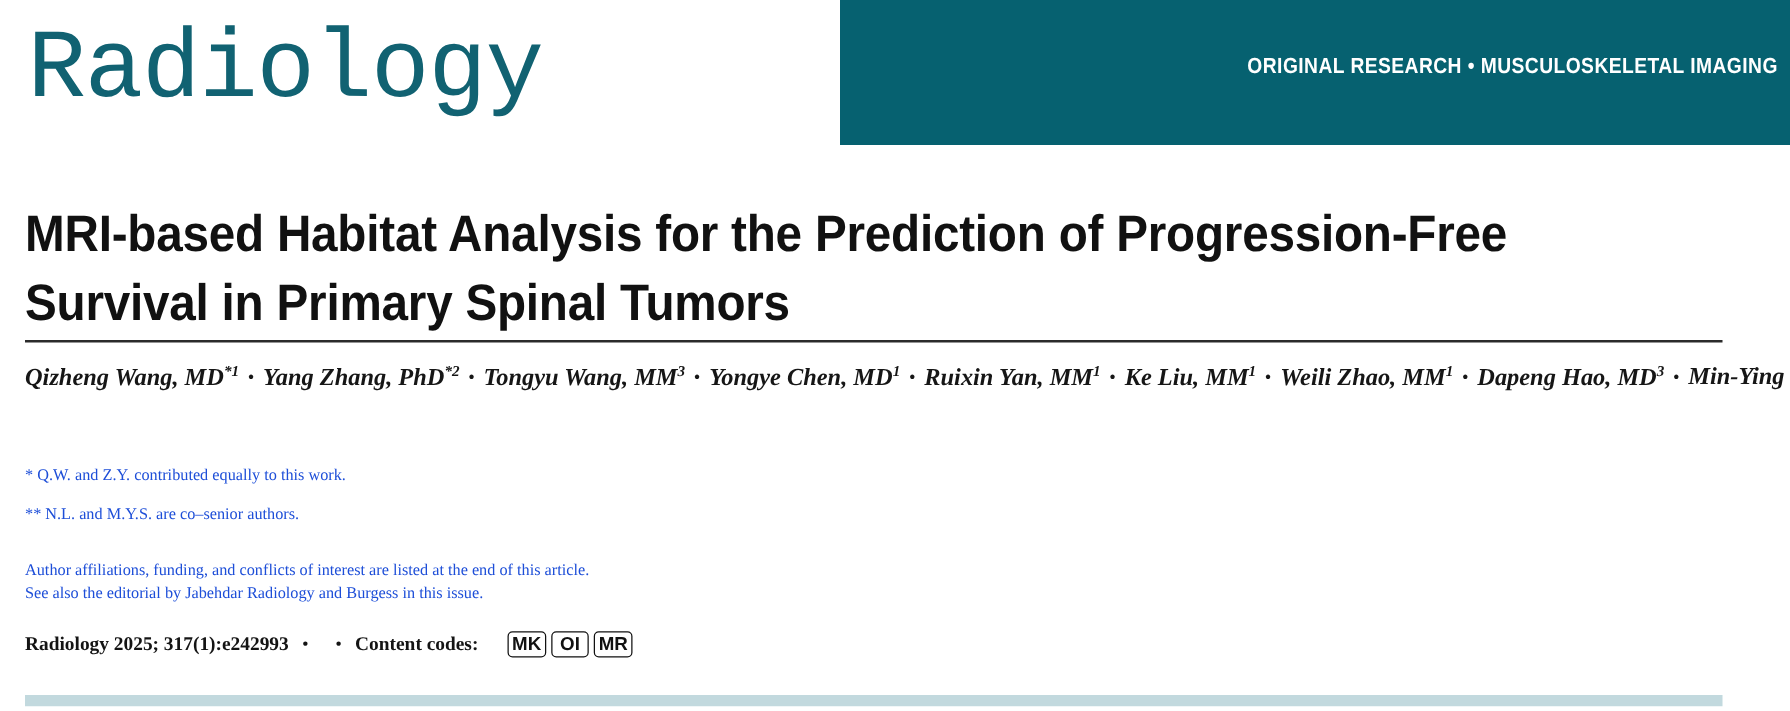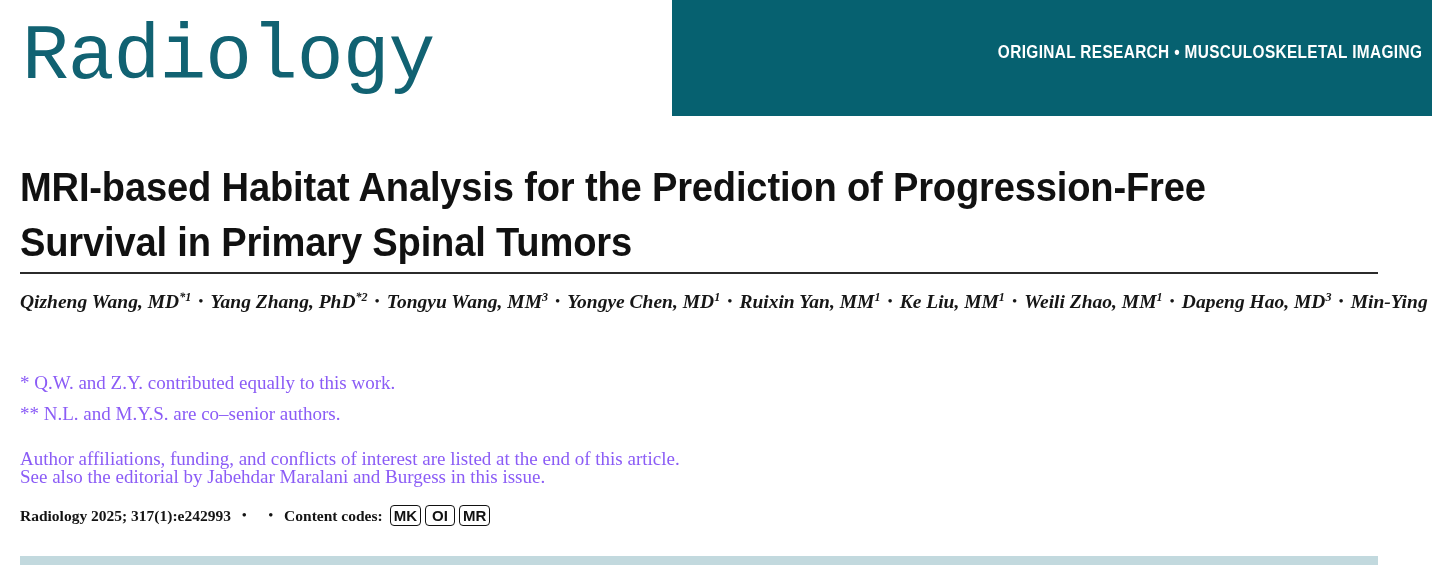--- a/index.html
+++ b/index.html
@@ -108,22 +108,22 @@
     font-size: 15px;
     position: relative;
     top: -2px;
   }
 
   
   .note-line {
     position: absolute;
     left: 20px;
     font-family: "Liberation Serif", serif;
-    font-size: 19px;
-    color: #8b5cf6;
+    font-size: 13px;
+    color: #1d4ed8;
     white-space: nowrap;
   }
   #note-equal       { top: 372px; }
   #note-cosenior    { top: 403px; }
   #note-affil       { top: 448px; }
   #note-editorial   { top: 466px; }
 
   
   #citation-line {
     position: absolute;
@@ -139,21 +139,21 @@
   }
   #citation-line .cite-sep {
     padding: 0 11px;
     font-size: 13px;
     position: relative;
     top: -1px;
   }
   #content-codes {
     display: inline-flex;
     align-items: center;
-    margin-left: 7px;
+    margin-left: 23px;
   }
   .content-code-badge {
     display: inline-flex;
     align-items: center;
     justify-content: center;
     min-width: 30px;
     height: 21px;
     padding: 0 3px;
     margin-right: 4px;
     border: 1.8px solid #111111;
@@ -178,21 +178,21 @@
 
 <h1 id="article-title">MRI-based Habitat Analysis for the Prediction of Progression-Free Survival in Primary Spinal Tumors</h1>
 
 <div id="rule-top" class="hrule-dark"></div>
 
 <div id="authors-block"><span class="author-name"><span>Qizheng Wang, MD</span><sup>*1</sup></span><span class="sep">•</span><span class="author-name"><span>Yang Zhang, PhD</span><sup>*2</sup></span><span class="sep">•</span><span class="author-name"><span>Tongyu Wang, MM</span><sup>3</sup></span><span class="sep">•</span><span class="author-name"><span>Yongye Chen, MD</span><sup>1</sup></span><span class="sep">•</span><span class="author-name"><span>Ruixin Yan, MM</span><sup>1</sup></span><span class="sep">•</span><span class="author-name"><span>Ke Liu, MM</span><sup>1</sup></span><span class="sep">•</span><span class="author-name"><span>Weili Zhao, MM</span><sup>1</sup></span><span class="sep">•</span><span class="author-name"><span>Dapeng Hao, MD</span><sup>3</sup></span><span class="sep">•</span><span class="author-name"><span>Min-Ying Su, PhD</span></span></div>
 
 <div id="note-equal" class="note-line">* Q.W. and Z.Y. contributed equally to this work.</div>
 <div id="note-cosenior" class="note-line">** N.L. and M.Y.S. are co–senior authors.</div>
 <div id="note-affil" class="note-line">Author affiliations, funding, and conflicts of interest are listed at the end of this article.</div>
-<div id="note-editorial" class="note-line">See also the editorial by Jabehdar Maralani and Burgess in this issue.</div>
+<div id="note-editorial" class="note-line">See also the editorial by Jabehdar Radiology and Burgess in this issue.</div>
 
 <div id="citation-line">
   <span>Radiology 2025; 317(1):e242993</span>
   <span class="cite-sep">•</span>
   <span class="cite-sep">•</span>
   <span>Content codes:</span>
   <span id="content-codes">
       <span class="content-code-badge">MK</span>
       <span class="content-code-badge">OI</span>
       <span class="content-code-badge">MR</span>

